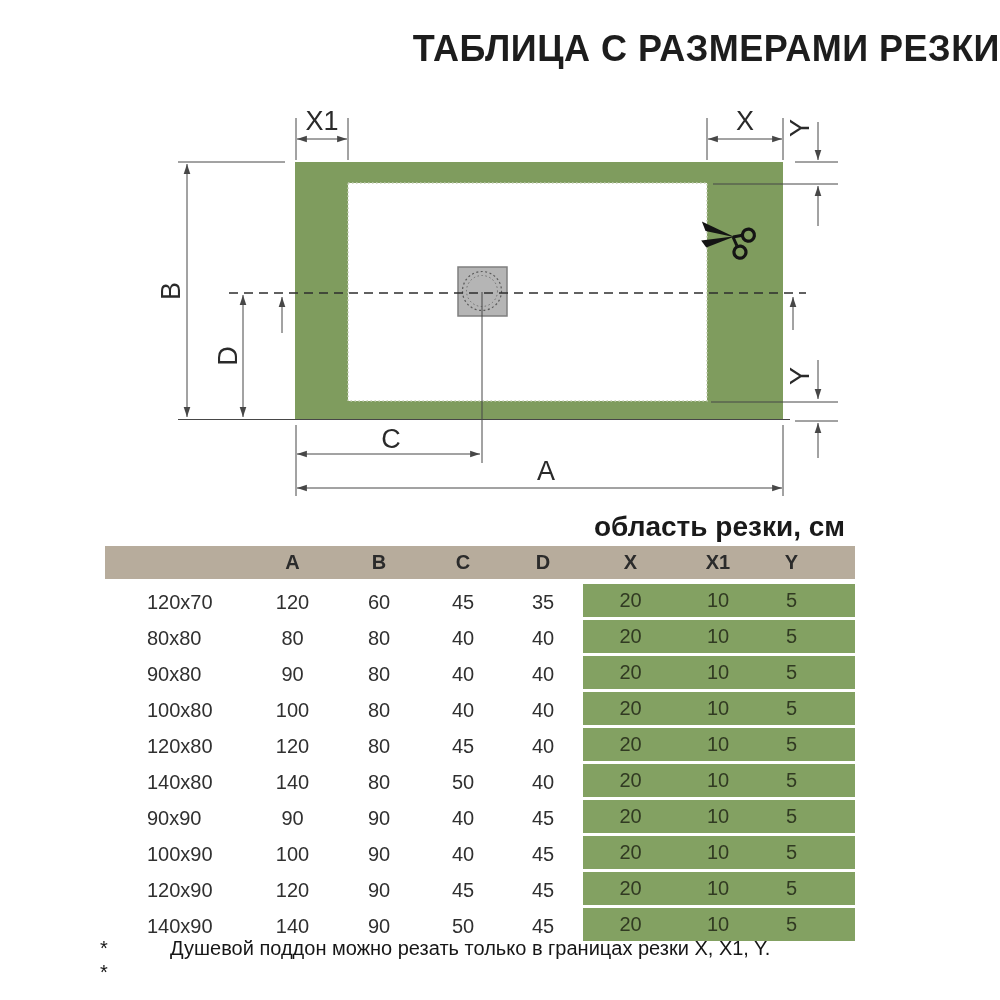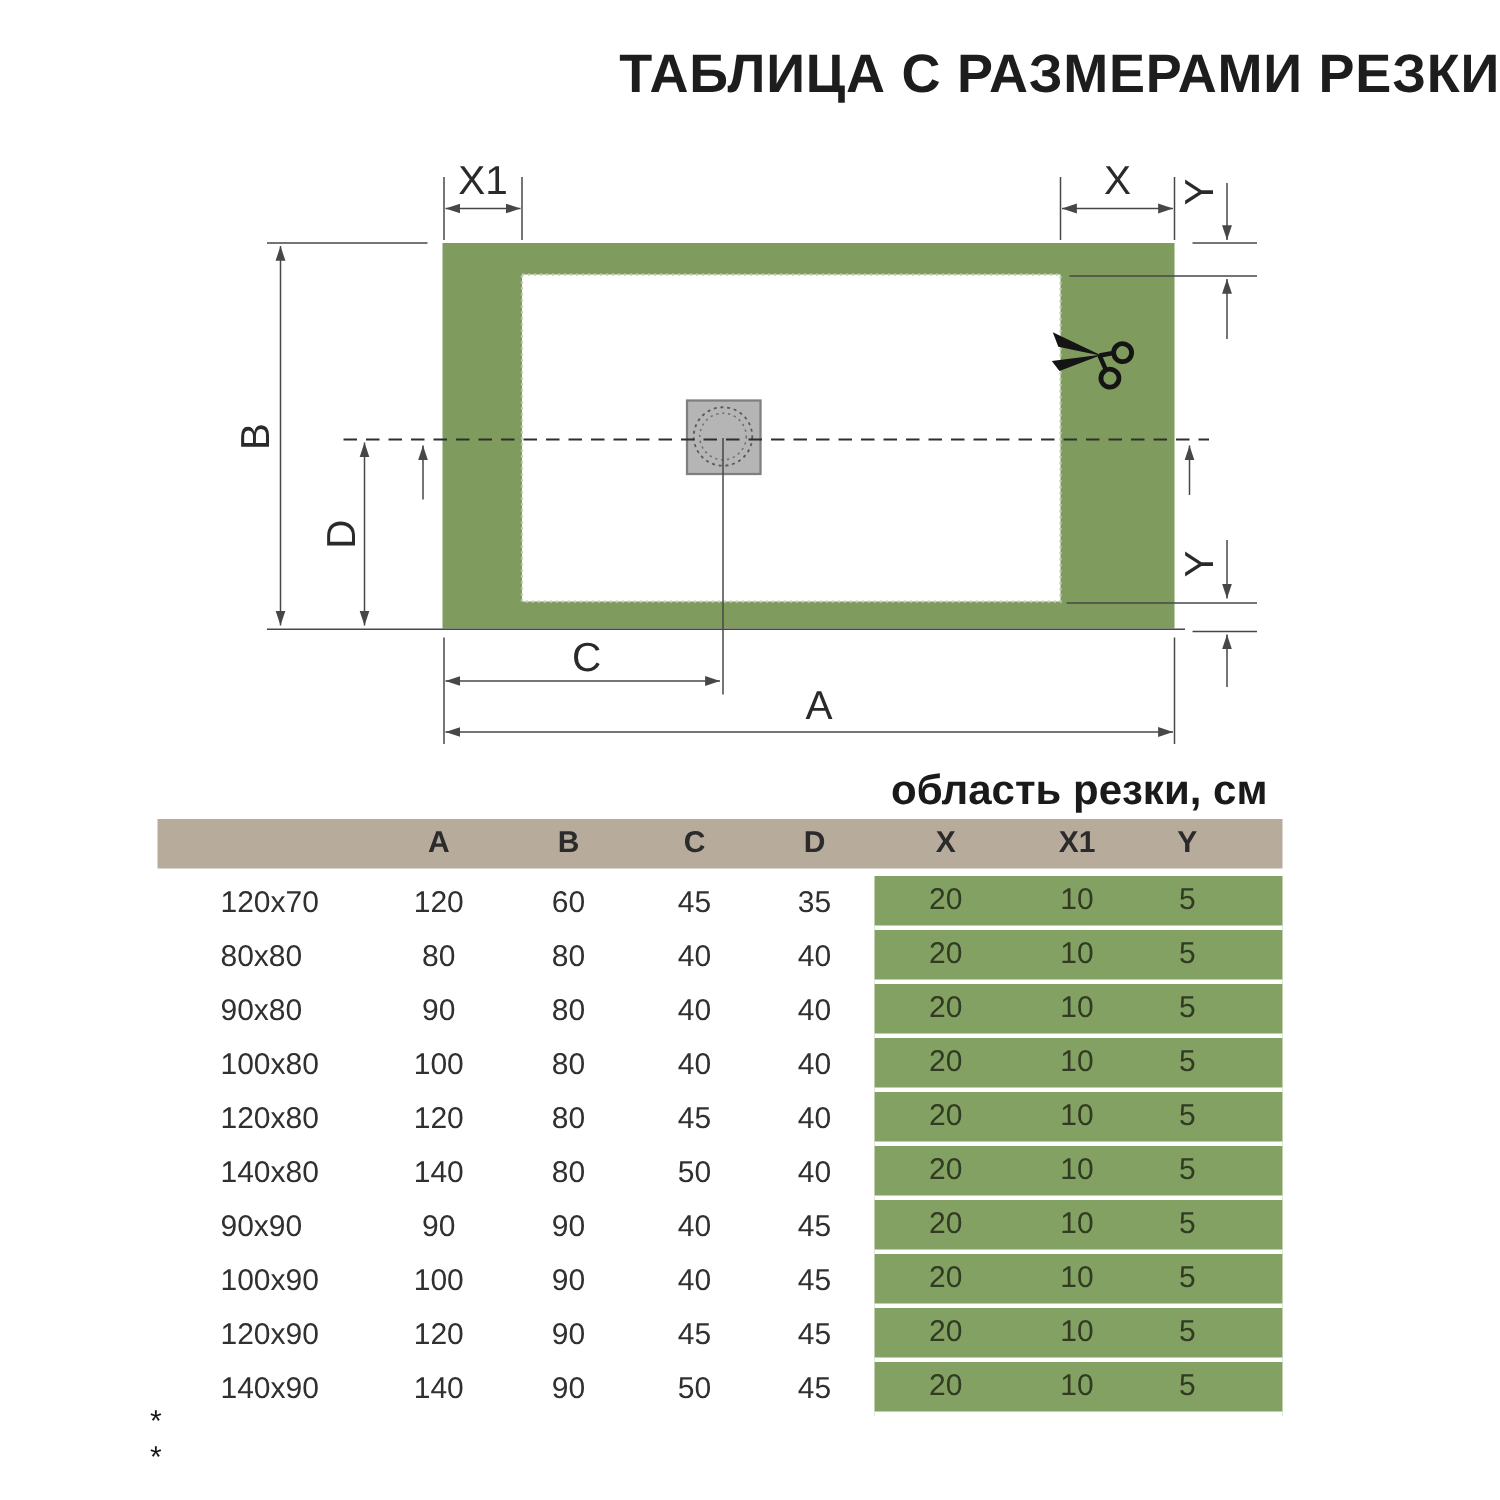--- a/index.html
+++ b/index.html
@@ -239,17 +239,18 @@
         <div class="cell c5 gcell">20</div>
         <div class="cell c6 gcell">10</div>
         <div class="cell c7 gcell">5</div>
       </div>
     </div>
 </div>
 
 <div class="abs footnotes">
   <div class="fline">
     <span class="fmark">*</span>
+    <span>Душевой поддон можно резать только в границах резки X, X1, Y.</span>
   </div>
   <div class="fline">
     <span class="fmark">*</span>
   </div>
 </div>
 
 </body></html>

